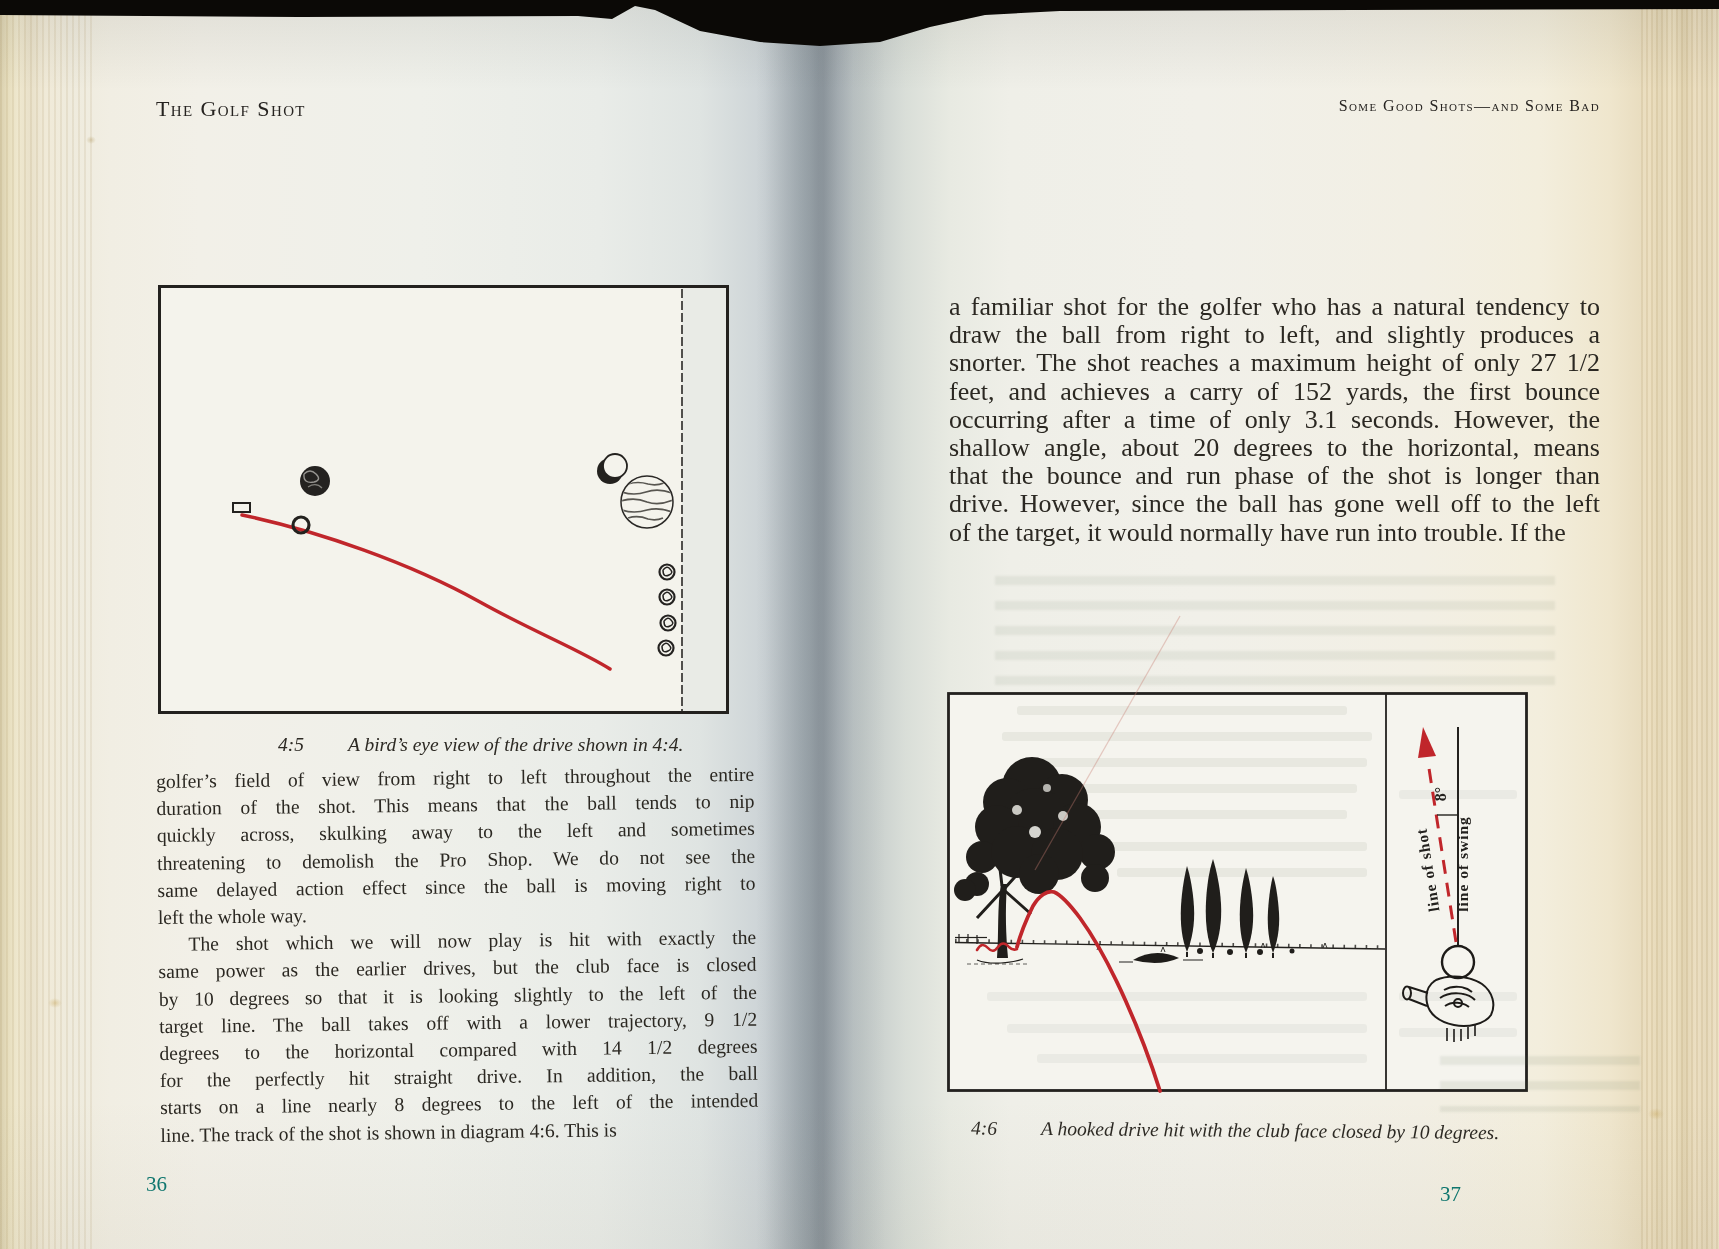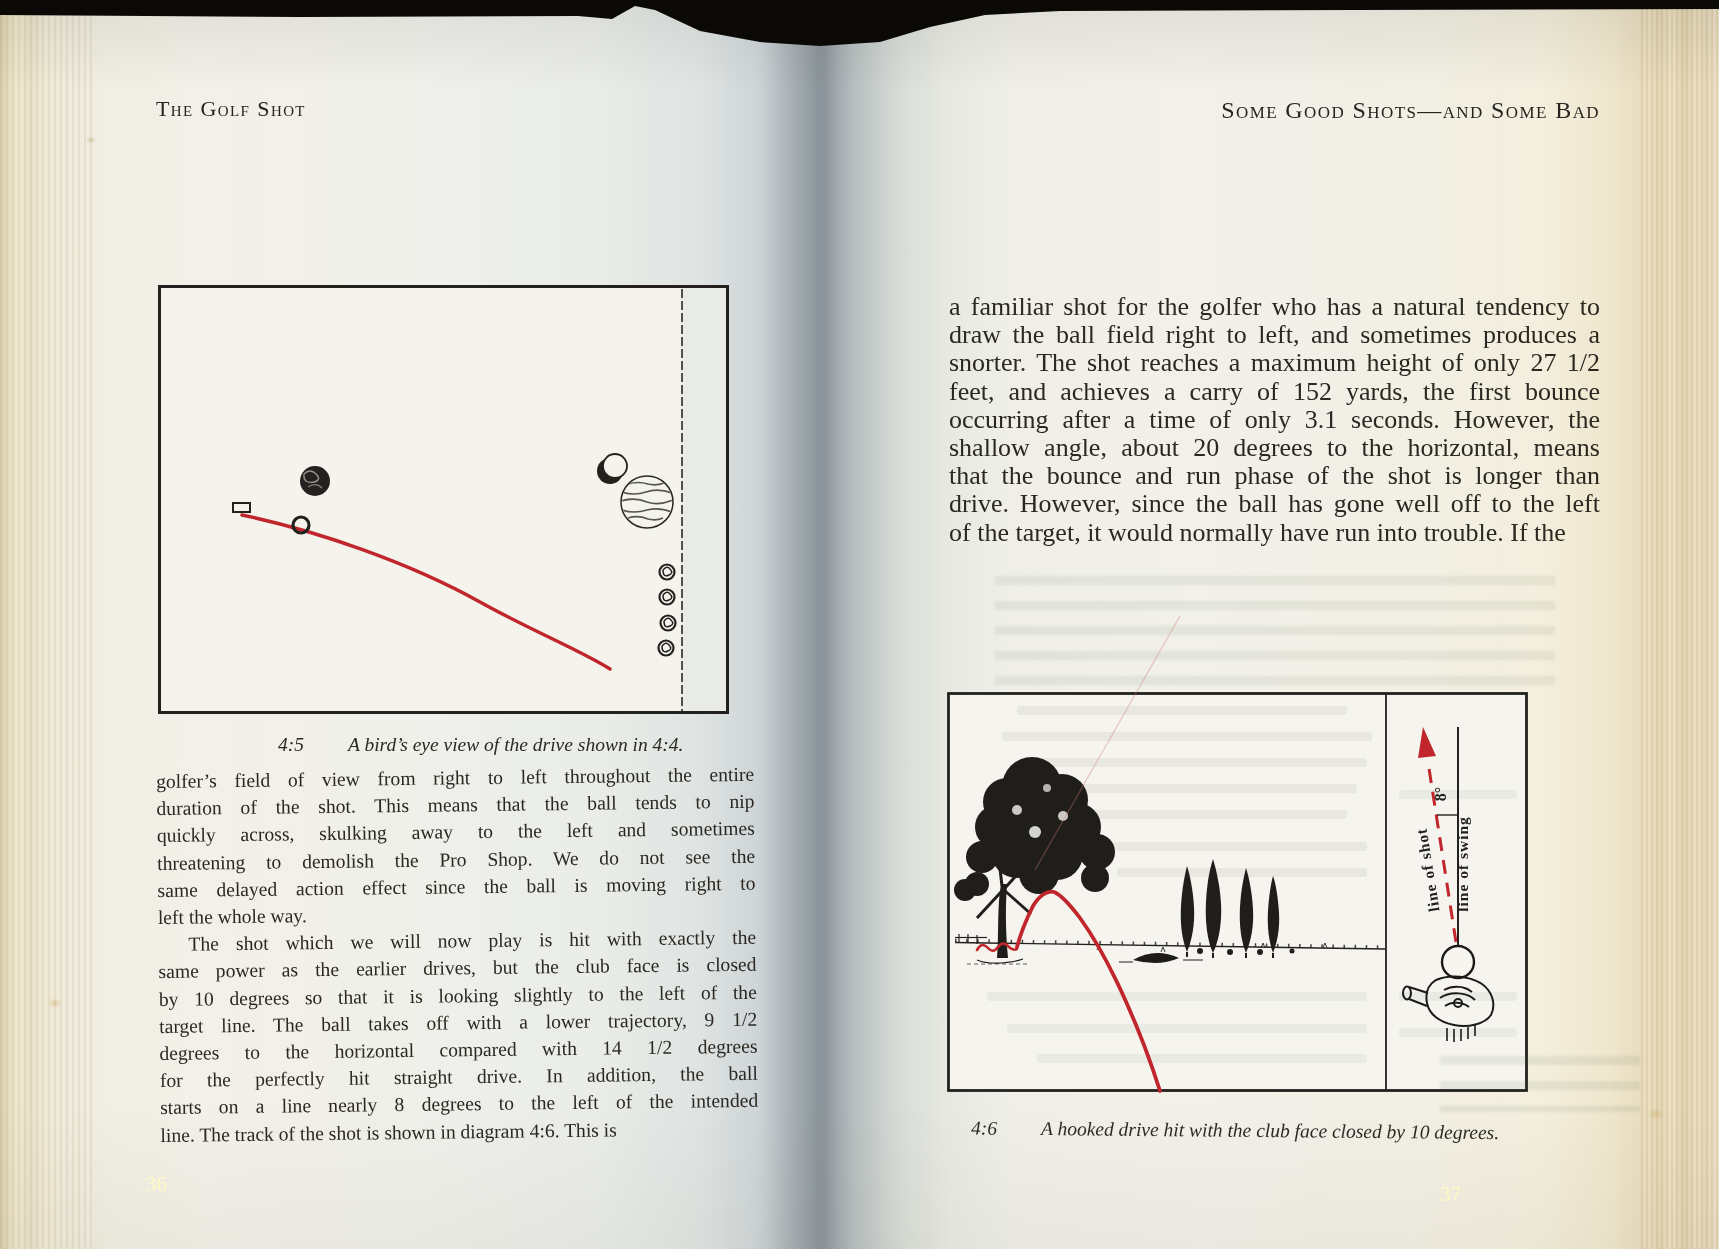--- a/index.html
+++ b/index.html
@@ -19,21 +19,21 @@
   .edge-left{position:absolute;left:0;top:6px;width:96px;height:1243px;
     background:repeating-linear-gradient(90deg,rgba(140,110,50,.10) 0 2px,rgba(0,0,0,0) 2px 6px);}
   .edge-right{position:absolute;right:0;top:4px;width:78px;height:1245px;
     background:repeating-linear-gradient(90deg,rgba(140,110,50,.12) 0 2px,rgba(0,0,0,0) 2px 5px);}
   .topband{position:absolute;top:0;left:0;width:1719px;height:48px;background:#0b0906;
     clip-path:polygon(0 0,1719px 0,1719px 9px,1060px 11px,985px 15px,930px 27px,880px 42px,
       820px 46px,760px 42px,700px 31px,655px 10px,635px 6px,612px 19px,578px 16px,300px 17px,0 15px);}
   .gutter{position:absolute;left:756px;top:0;width:130px;height:1249px;pointer-events:none;
     background:linear-gradient(90deg,rgba(40,52,62,0) 0,rgba(40,52,62,.18) 42%,rgba(25,35,45,.22) 52%,rgba(40,52,62,.05) 75%,rgba(40,52,62,0) 100%);}
 
-  .running-head{position:absolute;font-variant:small-caps;font-size:24px;letter-spacing:1.4px;color:#262320;}
+  .running-head{position:absolute;font-variant:small-caps;font-size:16px;letter-spacing:1.4px;color:#262320;}
   .rh-left{left:156px;top:96px;font-size:22px;}
   .rh-right{left:1000px;top:97px;width:600px;text-align:right;}
 
   .body-col{position:absolute;}
   .bl{text-align:justify;text-align-last:justify;white-space:normal;}
   .bl.end{text-align-last:left;}
   .bl.ind{text-indent:1.55em;}
   .body-left{left:156px;top:768px;width:598px;font-size:19.6px;line-height:27.2px;
     transform:rotate(-0.7deg);transform-origin:0 0;}
   .body-right{left:949px;top:293px;width:651px;font-size:26px;line-height:28.2px;}
@@ -41,21 +41,21 @@
   .caption{position:absolute;font-style:italic;font-size:19.5px;color:#2d2a24;}
   .cap45{left:158px;top:734px;width:571px;}
   .cap46{left:947px;top:1120px;width:620px;transform:rotate(.5deg);}
   .capnum{display:inline-block;}
   .captext{display:inline-block;}
   .cap45 .capnum{margin-left:120px;}
   .cap45 .captext{margin-left:44px;}
   .cap46 .capnum{margin-left:24px;}
   .cap46 .captext{margin-left:44px;}
 
-  .pagenum{position:absolute;font-size:21px;color:#fef9c3;}
+  .pagenum{position:absolute;font-size:21px;color:#0f766e;}
   .pn-left{left:146px;top:1172px;}
   .pn-right{left:1440px;top:1182px;}
 
   svg.fig{position:absolute;overflow:visible;}
   .fig45{left:158px;top:285px;}
   .fig46{left:947px;top:692px;}
 
   .ghost{position:absolute;pointer-events:none;filter:blur(1.1px);
     background:repeating-linear-gradient(180deg,rgba(0,0,0,0) 0 16px,rgba(96,108,88,.13) 16px 25px);}
   .ghost-above-fig{left:995px;top:560px;width:560px;height:130px;opacity:.75;}
@@ -152,21 +152,21 @@
       <div class="bl">degrees to the horizontal compared with 14 1/2 degrees</div>
       <div class="bl">for the perfectly hit straight drive. In addition, the ball</div>
       <div class="bl">starts on a line nearly 8 degrees to the left of the intended</div>
       <div class="bl end">line. The track of the shot is shown in diagram 4:6. This is</div>
     </div>
   <div class="pagenum pn-left">36</div>
 
   <div class="running-head rh-right">Some Good Shots—and Some Bad</div>
   <div class="body-col body-right">
       <div class="bl">a familiar shot for the golfer who has a natural tendency to</div>
-      <div class="bl">draw the ball field right to left, and sometimes produces a</div>
+      <div class="bl">draw the ball from right to left, and slightly produces a</div>
       <div class="bl">snorter. The shot reaches a maximum height of only 27 1/2</div>
       <div class="bl">feet, and achieves a carry of 152 yards, the first bounce</div>
       <div class="bl">occurring after a time of only 3.1 seconds. However, the</div>
       <div class="bl">shallow angle, about 20 degrees to the horizontal, means</div>
       <div class="bl">that the bounce and run phase of the shot is longer than</div>
       <div class="bl">drive. However, since the ball has gone well off to the left</div>
       <div class="bl end">of the target, it would normally have run into trouble. If the</div>
     </div>
   <div class="ghost ghost-above-fig"></div>
 

